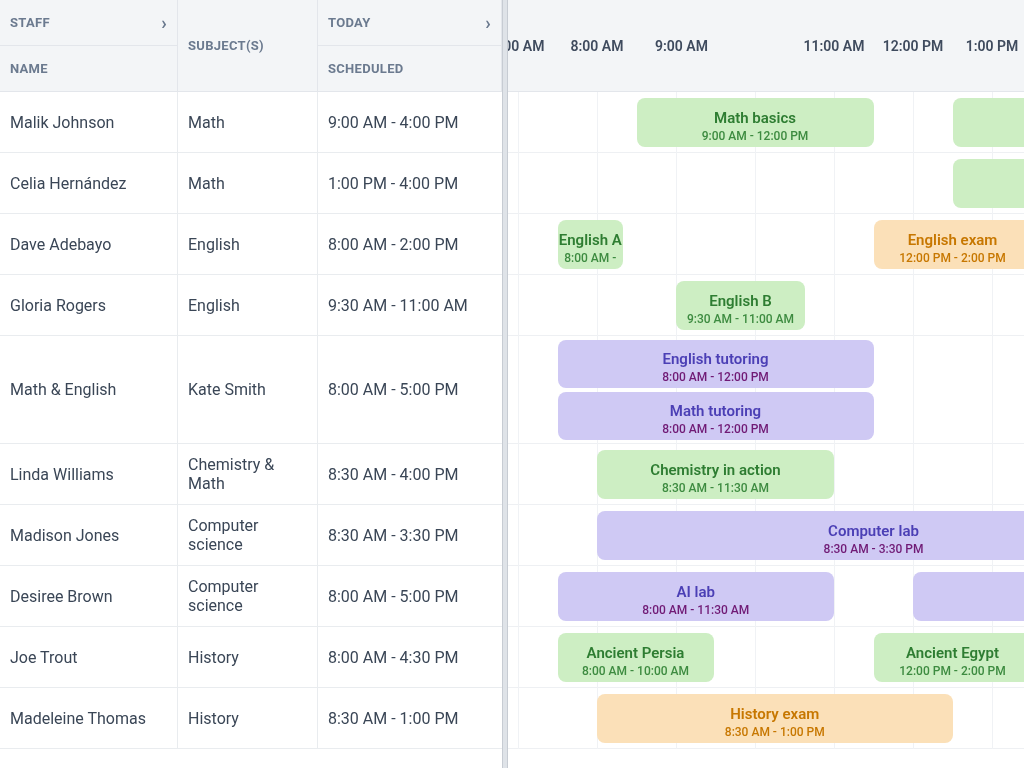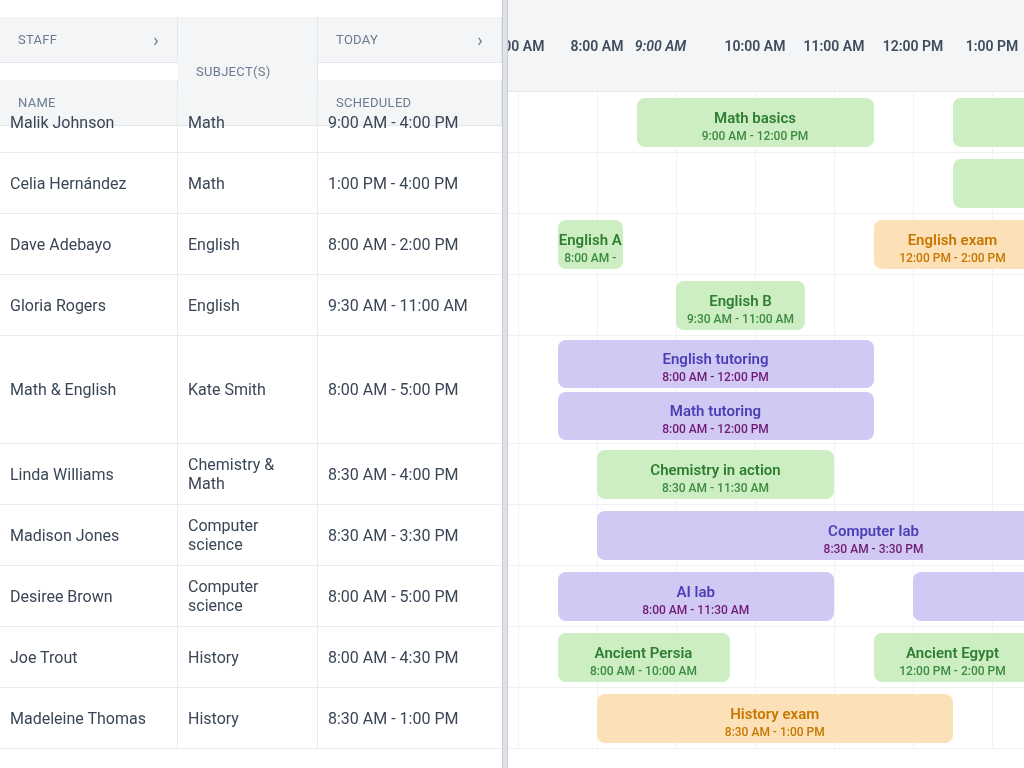--- a/index.html
+++ b/index.html
@@ -9,22 +9,22 @@
     color: #2f3b4c; background: #fff;
   }
 
   .root { display: flex; width: 1024px; height: 768px; }
 
   
   .left { width: 502px; flex: 0 0 502px; display: flex; flex-direction: column; border-right: none; }
   .left-head { display: grid; grid-template-columns: 178px 140px 184px; height: 92px; }
   .hcell {
     background: #f3f5f7; border-right: 1px solid #e3e6eb; border-bottom: 1px solid #e3e6eb;
-    display: flex; align-items: center; padding: 0 18px; font-size: 13px; font-weight: 400;
-    color: #6b7a8f; letter-spacing: 0.3px; margin-top: 17px;
+    display: flex; align-items: center; padding: 0 10px; font-size: 13px; font-weight: 700;
+    color: #6b7a8f; letter-spacing: 0.3px;
   }
   .hcell.split-top { border-bottom: 1px solid #e3e6eb; height: 46px; justify-content: space-between; }
   .hcell.split-bot { height: 46px; }
   .hcell.full { grid-row: span 2; }
   .chev { font-size: 18px; color: #6b7a8f; }
 
   .left-body { display: flex; flex-direction: column; }
   .lrow { display: grid; grid-template-columns: 178px 140px 184px; border-bottom: 1px solid #e9ecef; }
   .lcell { padding: 0 10px; font-size: 16px; color: #3a4656; display: flex; align-items: center; border-right: 1px solid #e9ecef; }
   .lcell:last-child { border-right: none; }
@@ -148,22 +148,21 @@
         </div>
       </div>
   </div>
 
   <div class="gutter"></div>
 
   <div class="right">
     <div class="timehead" id="timehead">
         <div class="tick" style="left: -29.5px; width: 79px;">7:00 AM</div>
         <div class="tick" style="left: 49.5px; width: 79px;">8:00 AM</div>
-        <div class="tick" style="left: 113px; width: 79px; font-style: italic;">9:00 AM</div>
-        <div class="tick" style="left: 207.5px; width: 79px;">10:00 AM</div>
+        <div class="tick" style="left: 134px; width: 79px;">9:00 AM</div>
         <div class="tick" style="left: 286.5px; width: 79px;">11:00 AM</div>
         <div class="tick" style="left: 365.5px; width: 79px;">12:00 PM</div>
         <div class="tick" style="left: 444.5px; width: 79px;">1:00 PM</div>
       </div>
     <div class="right-body" id="right-body" style="height: 657px;">
         <div class="gridrow" style="top: 60px; height: 1px;"></div>
         <div class="gridrow" style="top: 121px; height: 1px;"></div>
         <div class="gridrow" style="top: 182px; height: 1px;"></div>
         <div class="gridrow" style="top: 243px; height: 1px;"></div>
         <div class="gridrow" style="top: 351px; height: 1px;"></div>
@@ -220,21 +219,21 @@
           <div class="sub">8:30 AM - 3:30 PM</div>
         </div>
         <div class="event c-purple" style="left: 49.5px; width: 276.5px; top: 480px; height: 49px;">
           <div class="title">AI lab</div>
           <div class="sub">8:00 AM - 11:30 AM</div>
         </div>
         <div class="event c-purple" style="left: 405px; width: 355.5px; top: 480px; height: 49px;">
           <div class="title"></div>
           <div class="sub"></div>
         </div>
-        <div class="event c-green" style="left: 49.5px; width: 172px; top: 541px; height: 49px; align-items: center;">
+        <div class="event c-green" style="left: 49.5px; width: 156px; top: 541px; height: 49px; align-items: center;">
           <div class="title">Ancient Persia</div>
           <div class="sub">8:00 AM - 10:00 AM</div>
         </div>
         <div class="event c-green" style="left: 365.5px; width: 158px; top: 541px; height: 49px;">
           <div class="title">Ancient Egypt</div>
           <div class="sub">12:00 PM - 2:00 PM</div>
         </div>
         <div class="event c-orange" style="left: 89px; width: 355.5px; top: 602px; height: 49px;">
           <div class="title">History exam</div>
           <div class="sub">8:30 AM - 1:00 PM</div>

